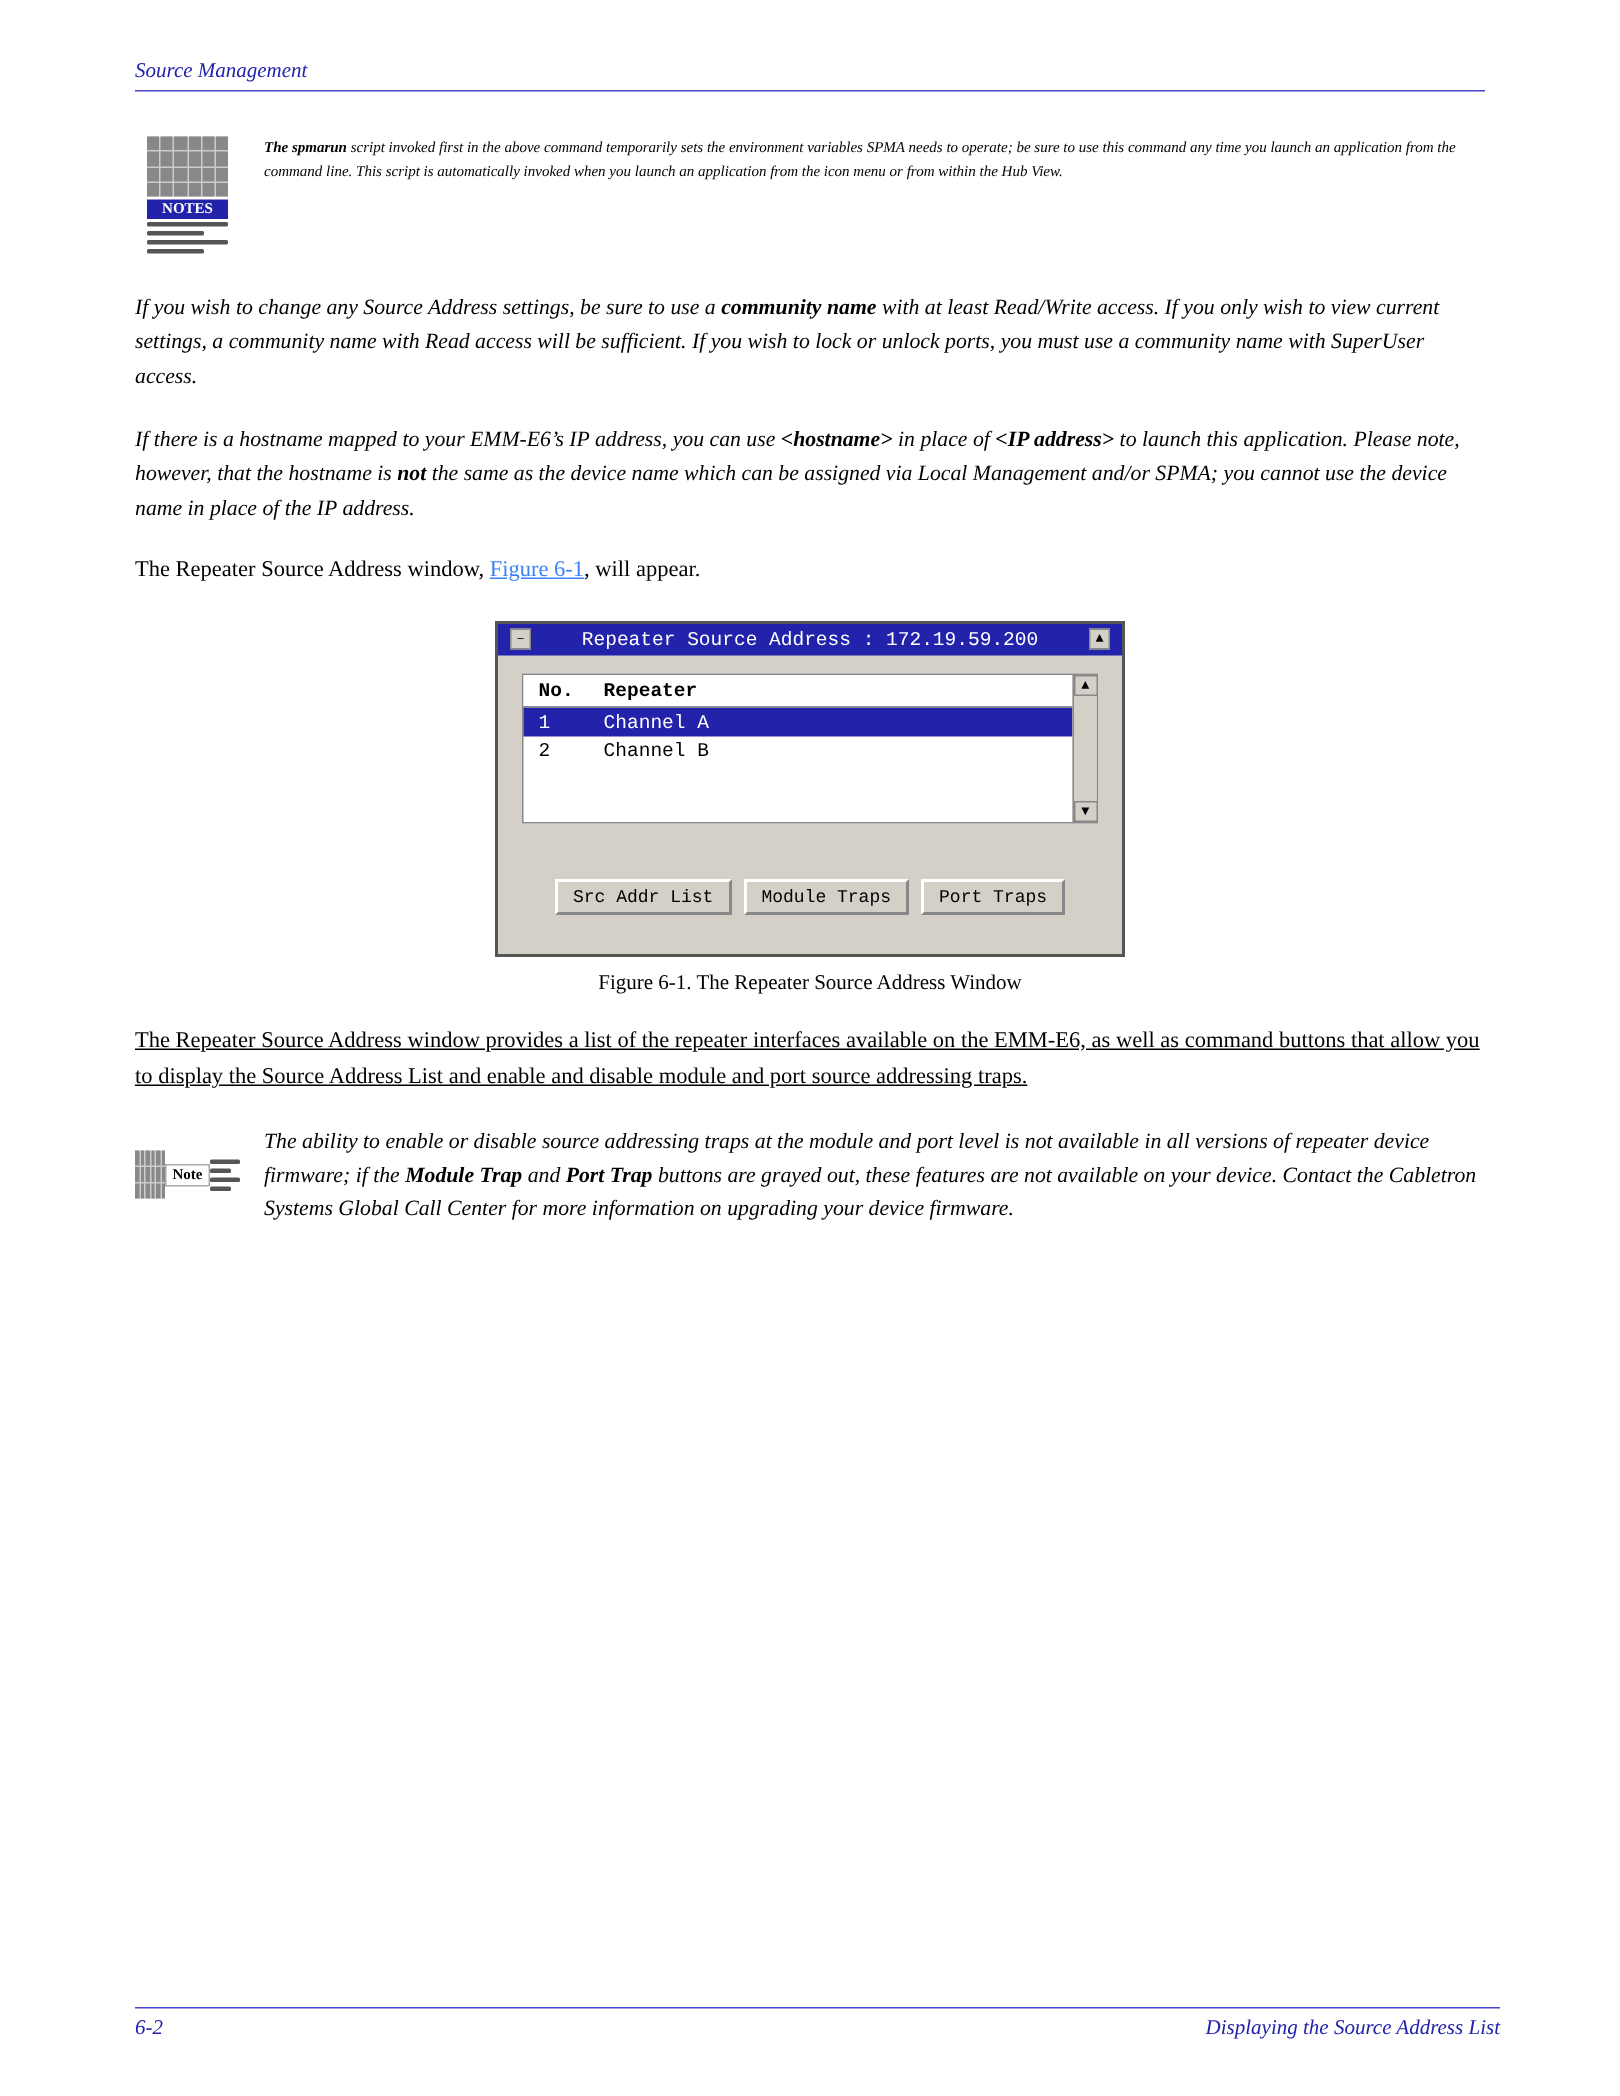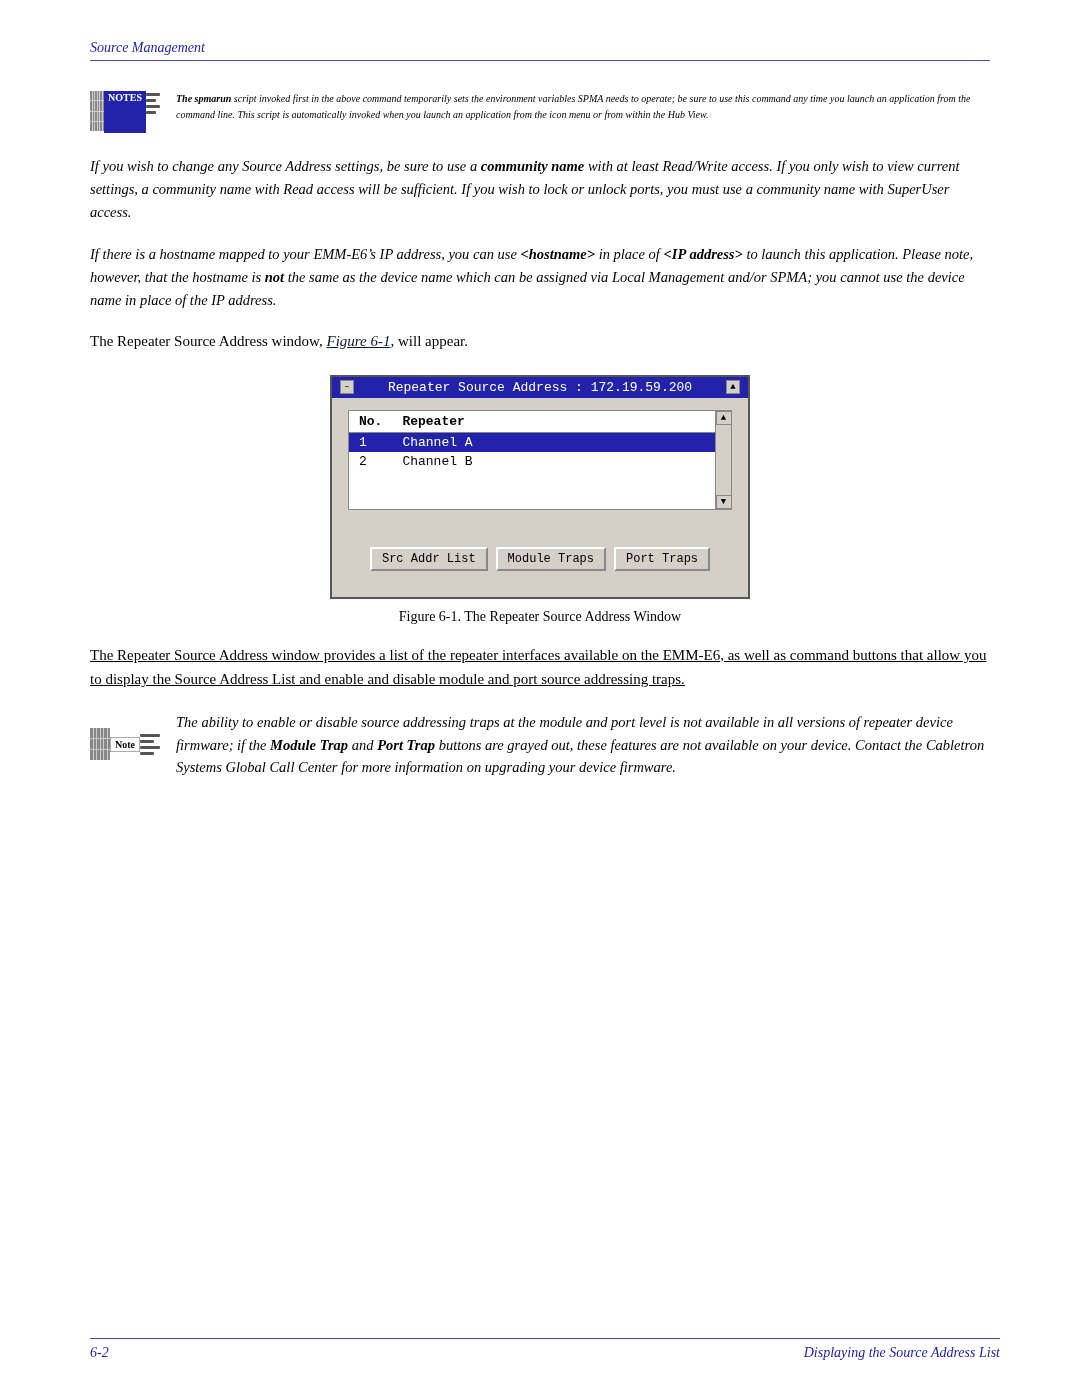--- a/index.html
+++ b/index.html
@@ -39,21 +39,22 @@
     .notes-box {
       display: flex;
       flex-direction: row;
       margin-bottom: 22px;
       gap: 16px;
     }
     .notes-icon {
       flex-shrink: 0;
       width: 70px;
       display: flex;
-      flex-direction: row;
+      flex-direction: column;
+      align-items: center;
     }
     .notes-grid {
       width: 54px;
       height: 40px;
       background: #cccccc;
       display: grid;
       grid-template-columns: repeat(6, 1fr);
       grid-template-rows: repeat(4, 1fr);
       gap: 1px;
       margin-bottom: 2px;
@@ -100,23 +101,22 @@
       font-weight: bold;
     }
 
     
     .ref-line {
       font-size: 15px;
       margin-bottom: 22px;
       line-height: 1.5;
     }
     .ref-link {
-      color: #0f172a;
+      color: #3b82f6;
       text-decoration: underline;
-      font-style: italic;
     }
 
     
     .figure-container {
       display: flex;
       flex-direction: column;
       align-items: center;
       margin-bottom: 18px;
     }
     .window-frame {

